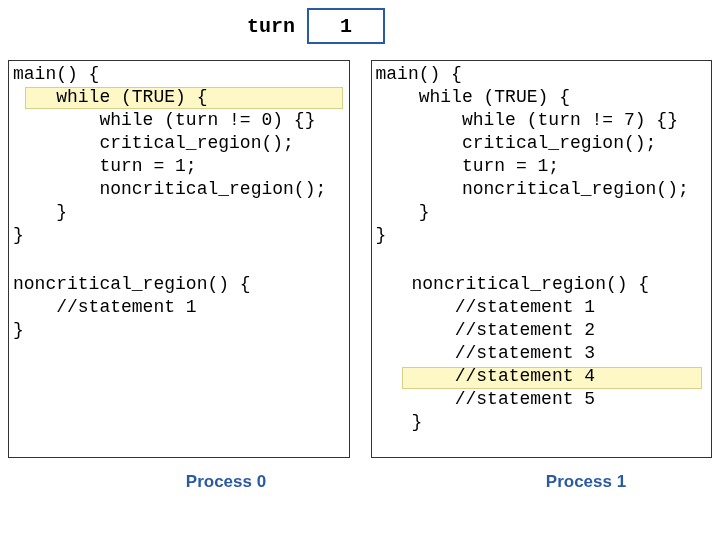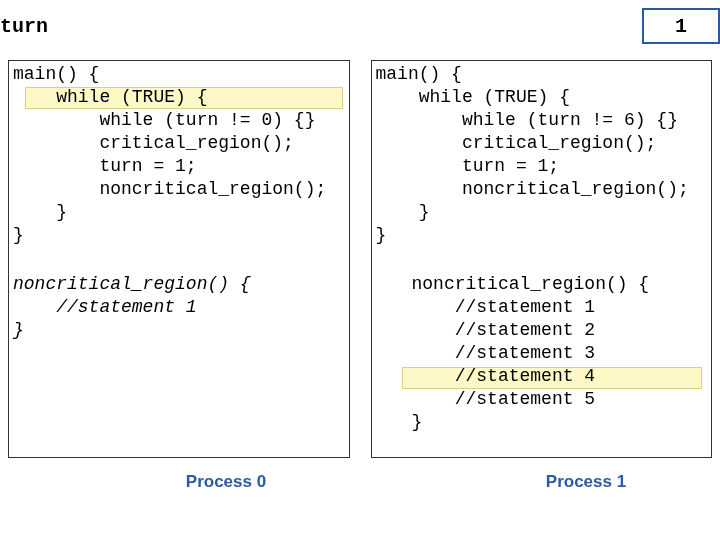--- a/index.html
+++ b/index.html
@@ -8,23 +8,23 @@
       width: 720px;
       height: 540px;
       background: #fff;
       font-family: Verdana, Arial, sans-serif;
       position: relative;
     }
     .top-row {
       position: absolute;
       top: 8px;
       left: 0;
-      width: 720px;
+      width: 632px;
       display: flex;
-      justify-content: space-between;
+      justify-content: center;
       align-items: center;
     }
     .turn-label {
       font-family: "Courier New", monospace;
       font-weight: bold;
       font-size: 20px;
       margin-right: 12px;
     }
     .turn-box {
       border: 2px solid #2b5aa5;
@@ -104,30 +104,30 @@
     <div class="hl" style="top:26px; left:16px; width:318px;"></div>
     <div class="code"><span>main() {</span>
 <span>    while (TRUE) {</span>
 <span>        while (turn != 0) {}</span>
 <span>        critical_region();</span>
 <span>        turn = 1;</span>
 <span>        noncritical_region();</span>
 <span>    }</span>
 <span>}</span></div>
 
-    <div class="code" style="top:212px;font-style:italic;"><span>noncritical_region() {</span>
+    <div class="code" style="top:212px;"><span>noncritical_region() {</span>
 <span>    //statement 1</span>
 <span>}</span></div>
   </div>
 
   <div class="panel">
     <div class="hl" style="top:306px; left:30px; width:300px;"></div>
     <div class="code"><span>main() {</span>
 <span>    while (TRUE) {</span>
-<span>        while (turn != 6) {}</span>
+<span>        while (turn != 7) {}</span>
 <span>        critical_region();</span>
 <span>        turn = 1;</span>
 <span>        noncritical_region();</span>
 <span>    }</span>
 <span>}</span></div>
 
     <div class="code" style="top:212px;margin-left:36px;"><span>noncritical_region() {</span>
 <span>    //statement 1</span>
 <span>    //statement 2</span>
 <span>    //statement 3</span>

